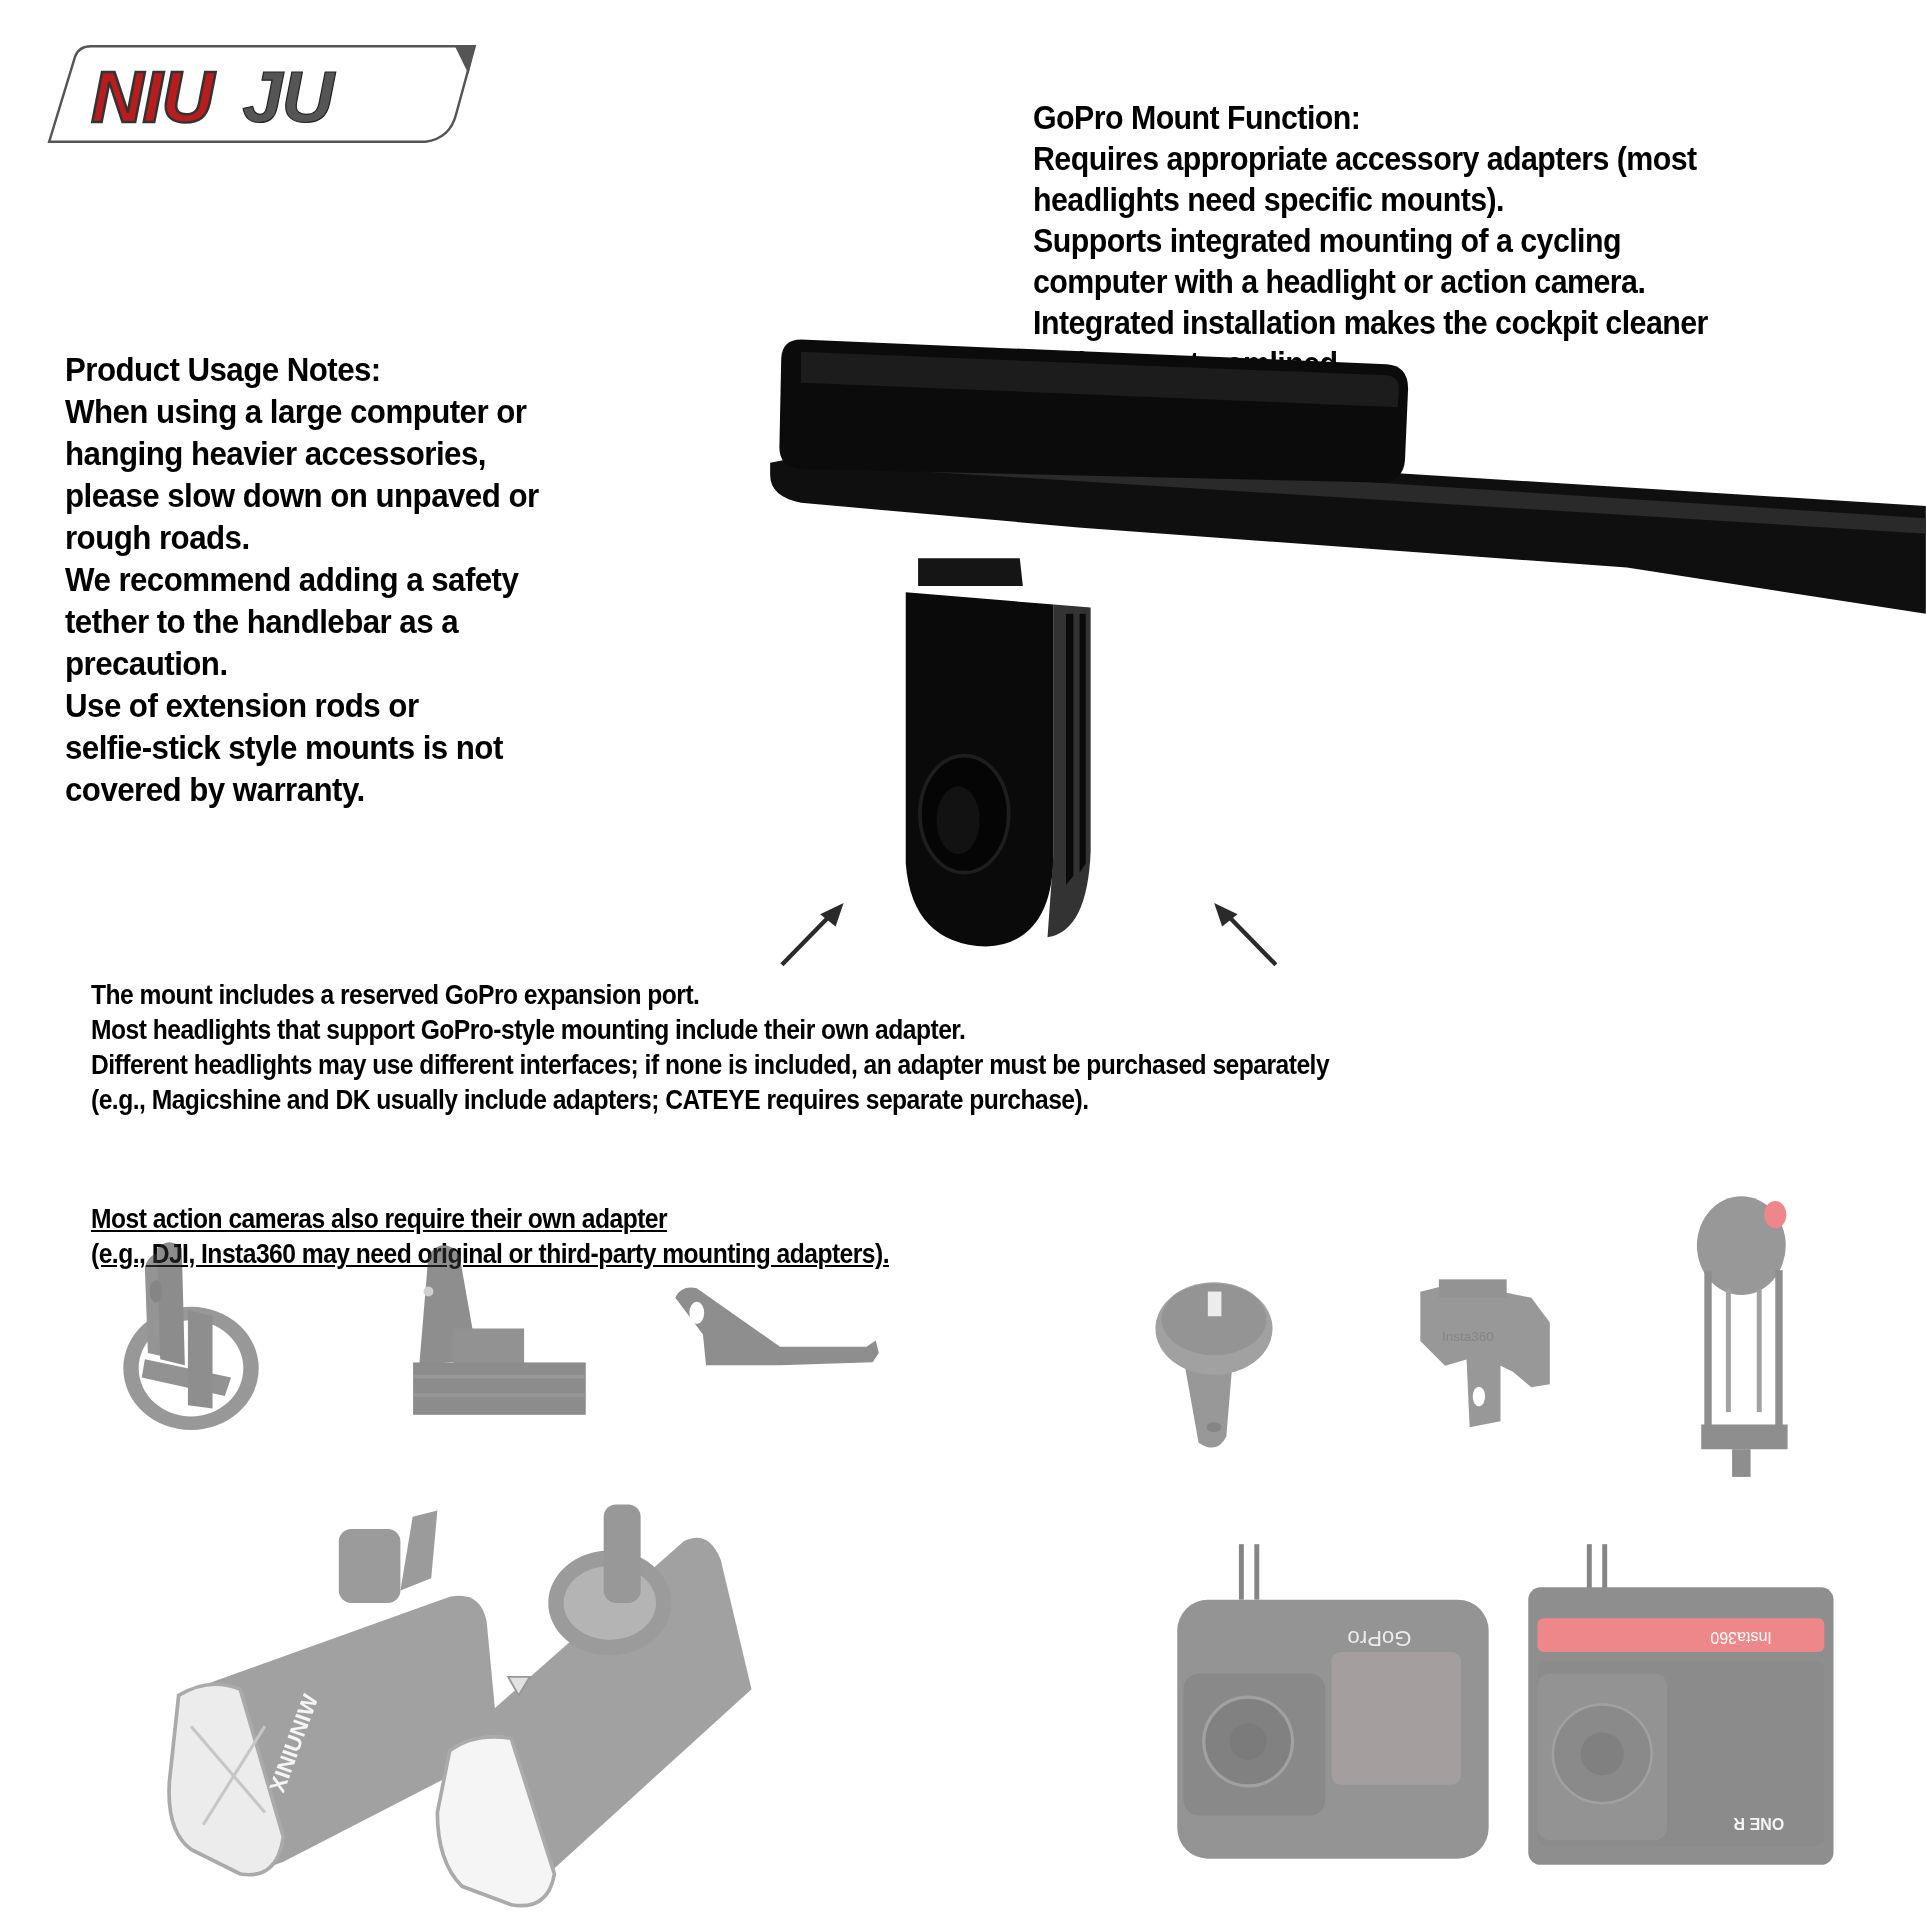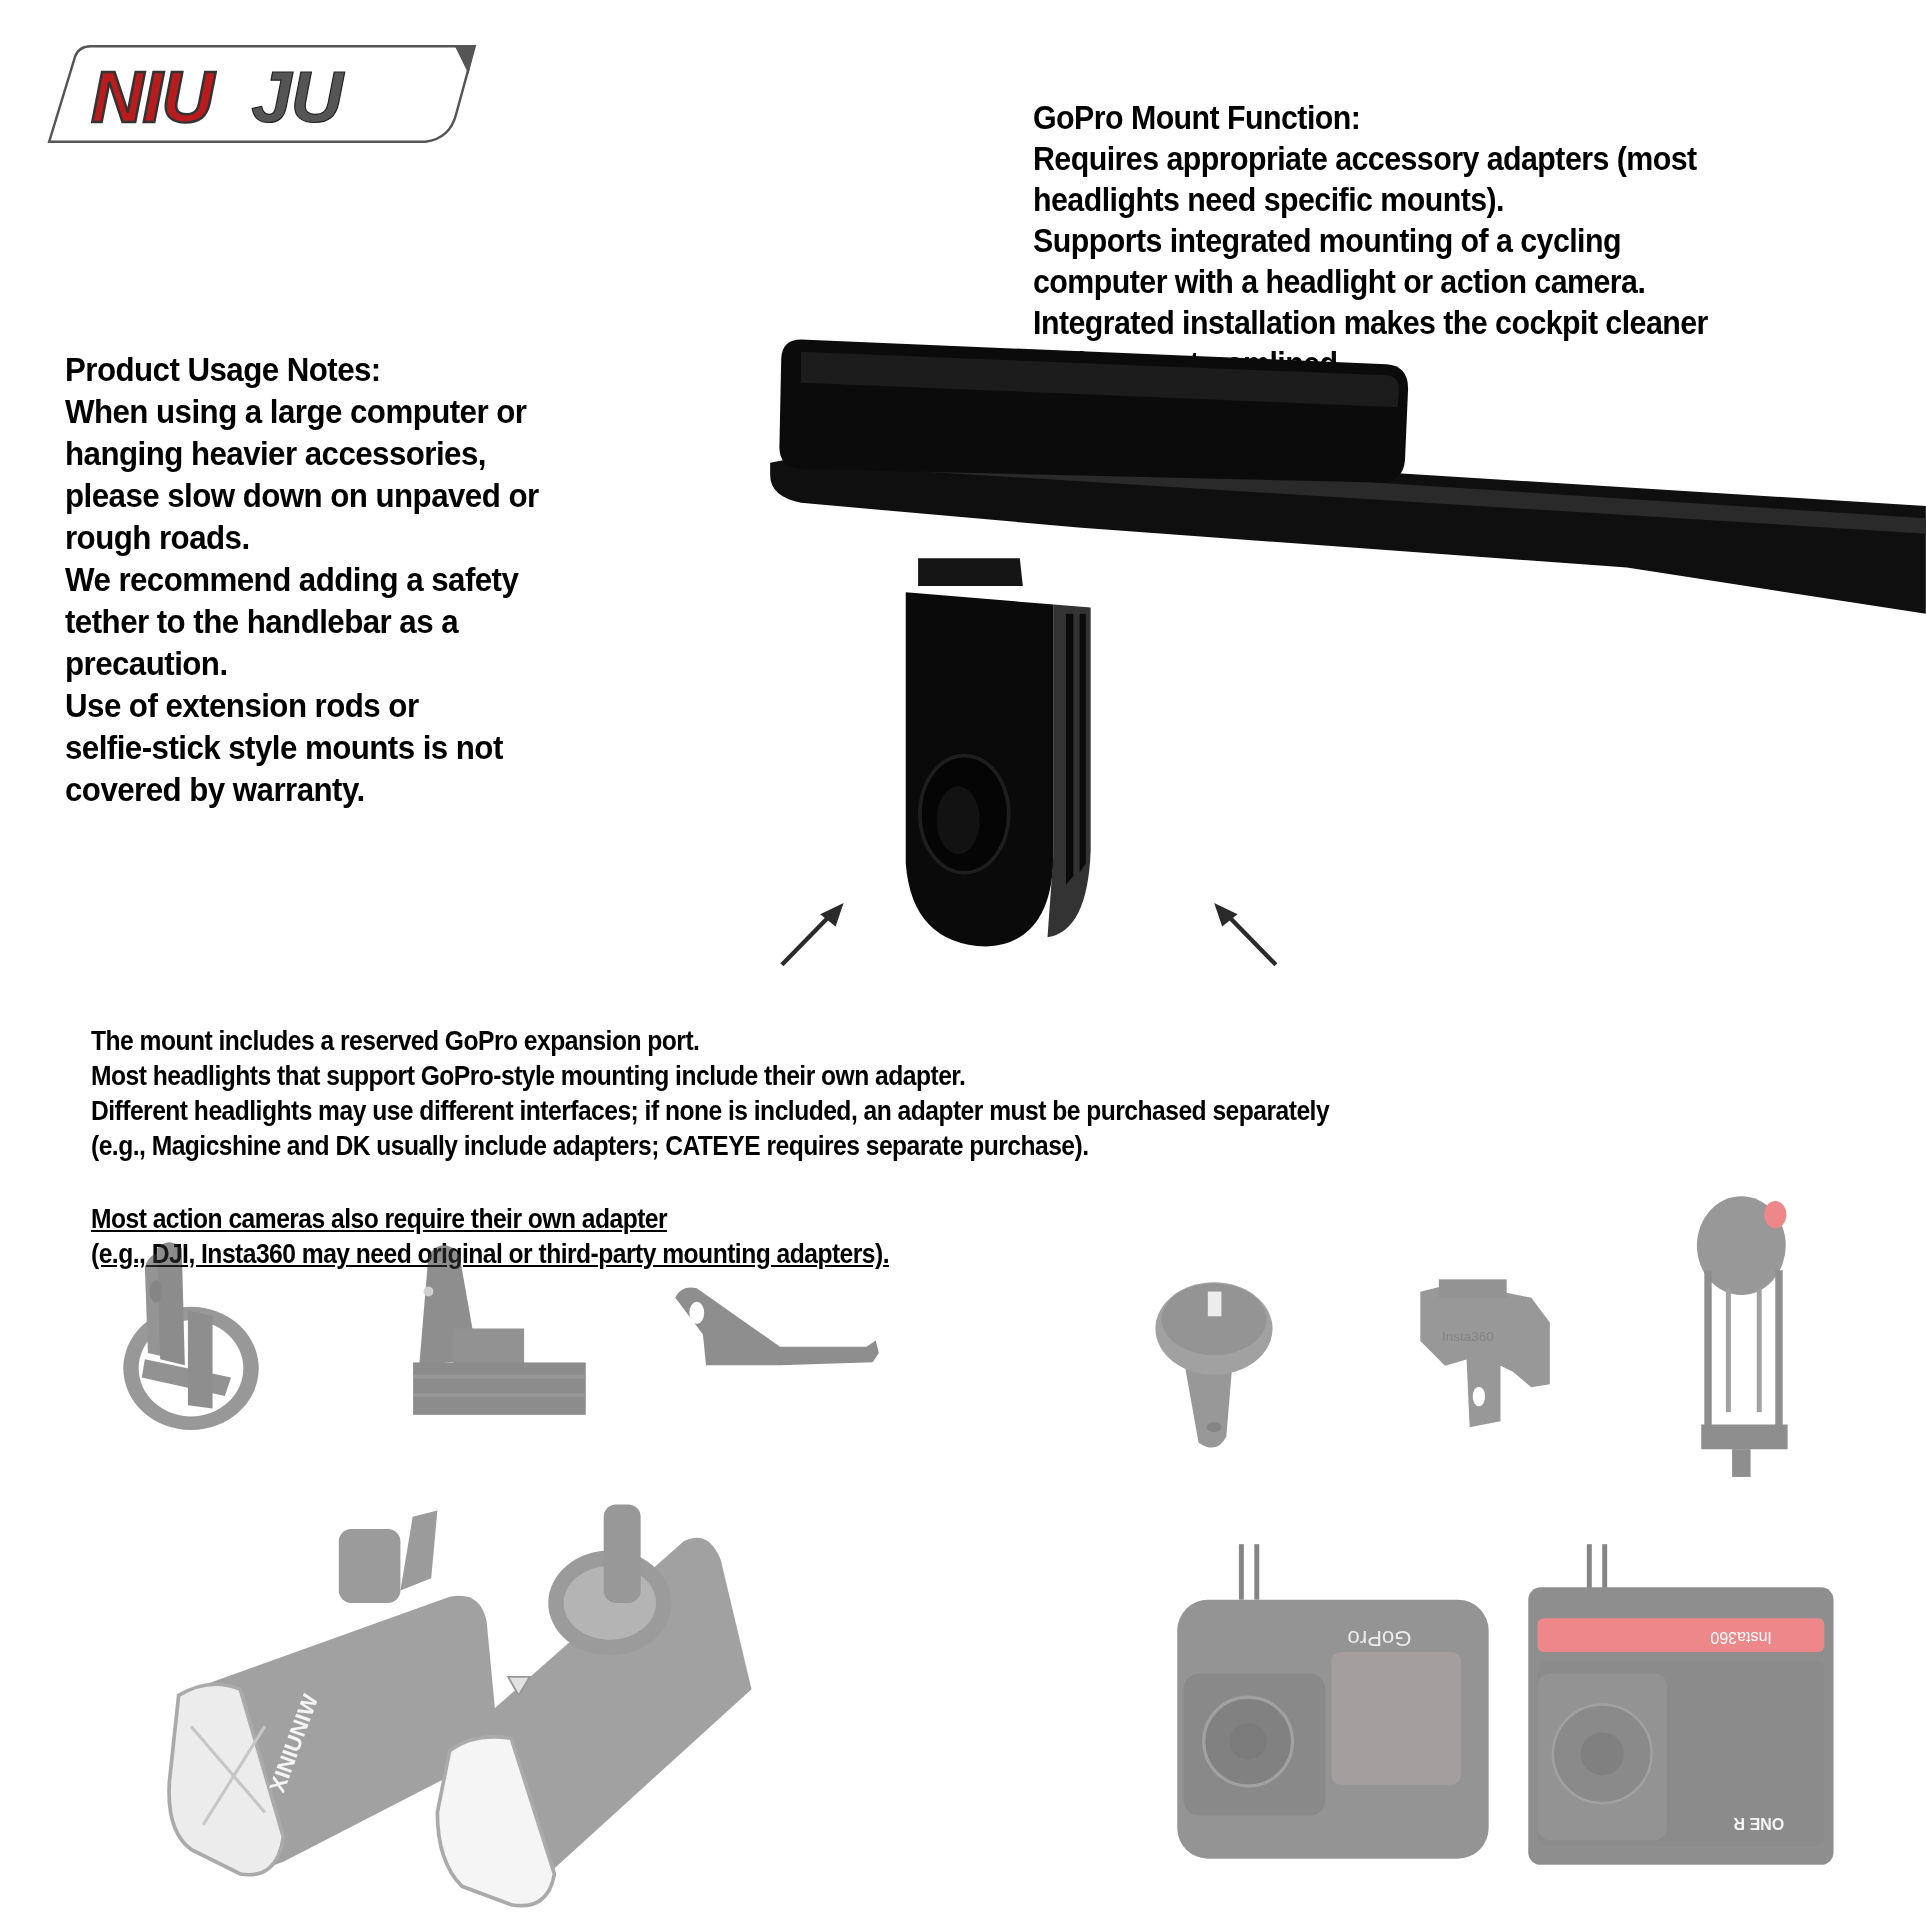--- a/index.html
+++ b/index.html
@@ -20,21 +20,21 @@
 
 <div class="abs" style="left:43px; top:43px; width:444px; height:105px;">
   <svg width="444" height="105" viewBox="0 0 720 170">
     <path d="M75,5 L400,5 L395,5 L372,5 L330,160 L18,160 L60,25 Q66,6 85,5 Z" fill="none"></path>
     <path d="M82,5 L330,5" stroke="#444" stroke-width="0"></path>
     <path d="M10,160 L52,22 Q58,5 78,5 L700,5 L670,115 Q660,155 620,160 Z" fill="#fff" stroke="#555" stroke-width="4"></path>
     <polygon points="668,5 700,5 690,50" fill="#555"></polygon>
   </svg>
   <div class="abs" style="left:48px; top:17px; font-family:'Liberation Sans',sans-serif; font-weight:bold; font-style:italic; font-size:73px; line-height:73px; letter-spacing:-1.2px;">
     <span style="color:#b91c1c; -webkit-text-stroke:2.5px #333;">NIU</span>
-    <span style="color:#555; -webkit-text-stroke:1.2px #222; margin-left:19px;">JU</span>
+    <span style="color:#555; -webkit-text-stroke:1.2px #222; margin-left:10px;">JU</span>
   </div>
 </div>
 
 <div class="abs txt block-right" style="left:1033px; top:55px;">
   <span class="line">GoPro Mount Function:</span>
   <span class="line">Requires appropriate accessory adapters (most</span>
   <span class="line">headlights need specific mounts).</span>
   <span class="line">Supports integrated mounting of a cycling</span>
   <span class="line">computer with a headlight or action camera.</span>
   <span class="line">Integrated installation makes the cockpit cleaner</span>
@@ -80,21 +80,21 @@
     <polygon points="108,0 70,18 95,38" fill="#2a2a2a"></polygon>
   </svg>
 </div>
 <div class="abs" style="left:1208px; top:903px;">
   <svg width="74" height="68" viewBox="0 0 120 110">
     <line x1="110" y1="100" x2="30" y2="18" stroke="#2a2a2a" stroke-width="7"></line>
     <polygon points="10,0 48,18 23,38" fill="#2a2a2a"></polygon>
   </svg>
 </div>
 
-<div class="abs txt block-bottom" style="left:91px; top:981px;">
+<div class="abs txt block-bottom" style="left:91px; top:935px;">
   <span class="line">The mount includes a reserved GoPro expansion port.</span>
   <span class="line">Most headlights that support GoPro-style mounting include their own adapter.</span>
   <span class="line">Different headlights may use different interfaces; if none is included, an adapter must be purchased separately</span>
   <span class="line">(e.g., Magicshine and DK usually include adapters; CATEYE requires separate purchase).</span>
 </div>
 
 <div class="abs txt block-bottom" style="left:91px; top:1159px;text-decoration:underline;">
   <span class="line">Most action cameras also require their own adapter</span>
   <span class="line">(e.g., DJI, Insta360 may need original or third-party mounting adapters).</span>
 </div>

